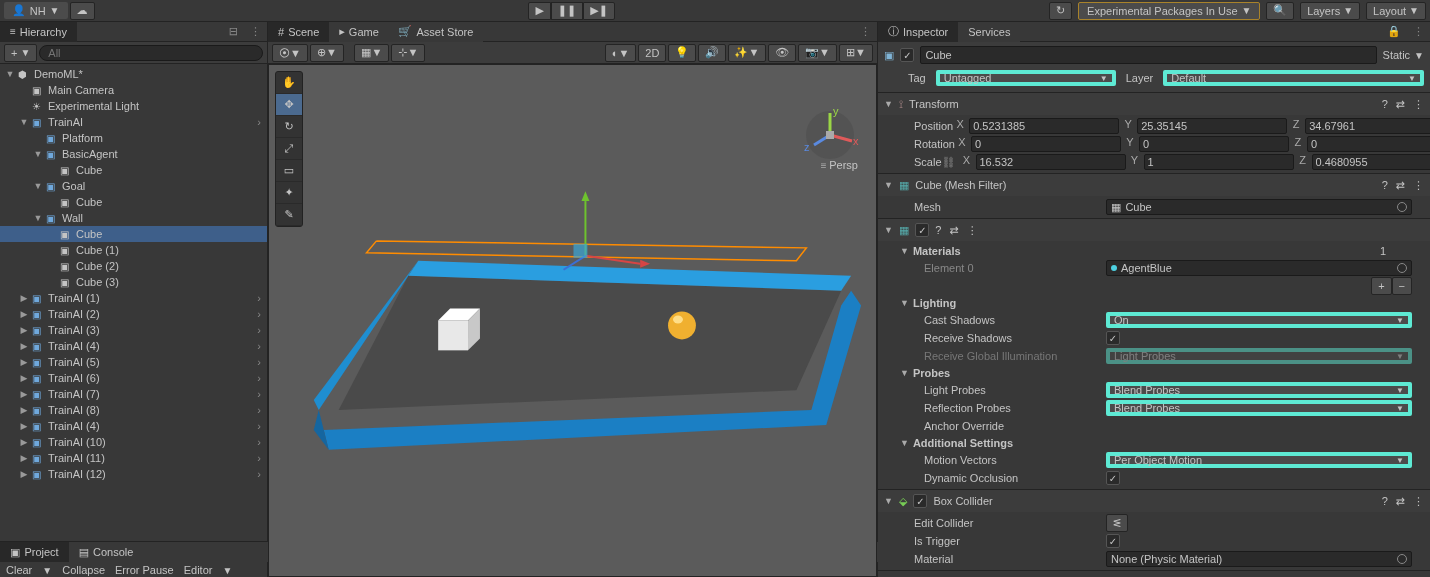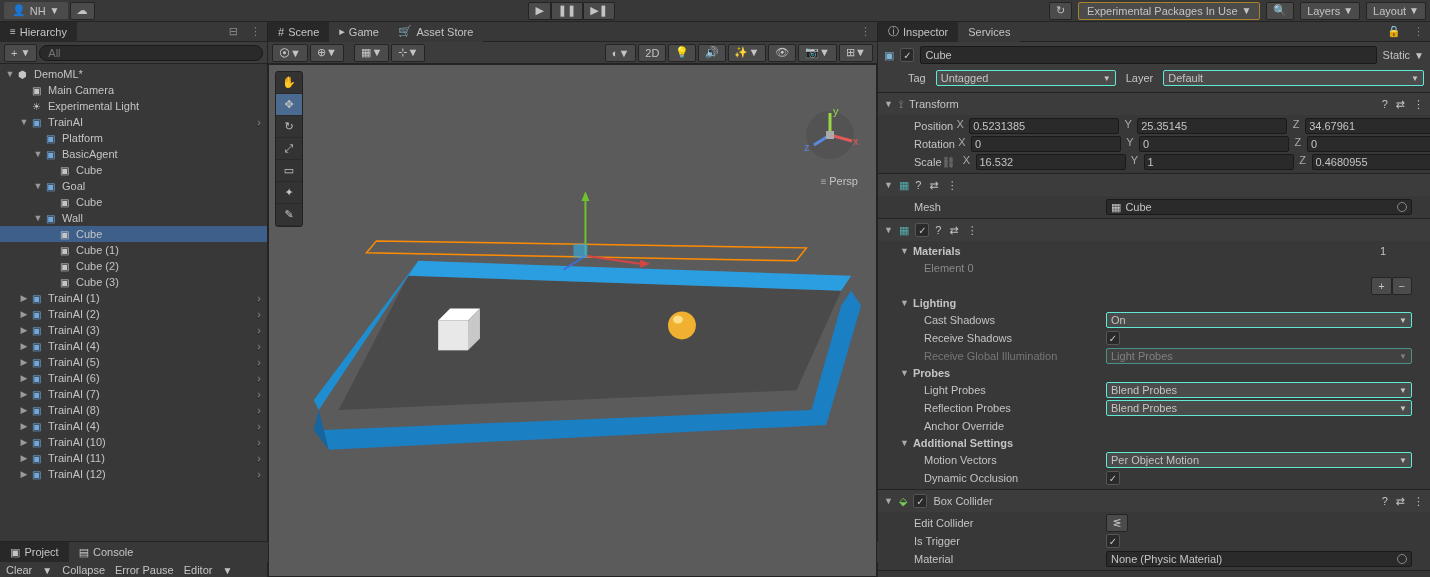--- a/index.html
+++ b/index.html
@@ -29,42 +29,42 @@
 .tree-row .cube-ico{width:14px;font-size:10px}
 .prefab{color:#6fa8dc}
 .prefab .cube-ico{color:#6fa8dc}
 .viewport{flex:1;display:flex;flex-direction:column}
 .view-body{flex:1;background:#383838;position:relative;border:1px solid #232323}
 .scene-3d{width:100%;height:100%;background:#5b5b5b;position:relative;overflow:hidden}
 .tool-palette{position:absolute;top:6px;left:6px;background:#333;border:1px solid #222;border-radius:3px;display:flex;flex-direction:column}
 .tool-palette div{width:26px;height:22px;display:flex;align-items:center;justify-content:center;cursor:pointer;border-bottom:1px solid #2a2a2a}
 .tool-palette div.active{background:#4b6a8f}
 .gizmo{position:absolute;top:40px;right:16px;width:60px;height:60px}
-.persp-label{position:absolute;top:110px;right:18px;font-size:10px;color:#aaa}
+.persp-label{position:absolute;top:94px;right:18px;font-size:10px;color:#aaa}
 .bottom{height:36px;border-top:1px solid #232323;display:flex;flex-direction:column}
 .bottom-tabs{height:20px;display:flex;background:#383838}
 .bottom-tools{height:16px;display:flex;align-items:center;padding:0 6px;gap:10px}
 .bottom-tools .sp{flex:1}
 .inspector{width:553px;border-left:1px solid #232323;overflow-y:auto}
 .insp-body{flex:1;overflow-y:auto}
 .obj-hdr{padding:4px 6px;display:flex;align-items:center;gap:6px;background:#3c3c3c}
 .obj-row2{padding:2px 6px 6px 30px;display:flex;gap:10px;align-items:center;background:#3c3c3c;border-bottom:1px solid #232323}
 .cmp{border-bottom:1px solid #232323}
 .cmp-hdr{height:22px;background:#3c3c3c;display:flex;align-items:center;padding:0 6px;gap:6px;cursor:pointer}
 .cmp-hdr .fold{font-size:9px;color:#aaa}
 .cmp-hdr .name{flex:1;font-weight:normal}
 .cmp-hdr .ctx{display:flex;gap:8px;color:#888}
 .cmp-body{padding:2px 12px}
 .prop{display:flex;align-items:center;height:18px;padding:0 6px}
 .prop .lbl{width:210px;padding-left:18px;color:#c4c4c4}
 .prop .lbl.sub{padding-left:28px}
 .xyz{display:flex;gap:2px;flex:1}
 .xyz .axis{width:14px;text-align:center;color:#aaa}
 .xyz input{flex:1;background:#2a2a2a;border:1px solid #1a1a1a;color:#c4c4c4;padding:1px 3px;height:16px;border-radius:2px;min-width:0}
-.dropdown{flex:1;background:#4b4b4b;border:1px solid #5eead4;padding:1px 4px;height:16px;border-radius:2px;display:flex;align-items:center;justify-content:space-between}
+.dropdown{flex:1;background:#4b4b4b;border:4px solid #5eead4;padding:1px 4px;height:16px;border-radius:2px;display:flex;align-items:center;justify-content:space-between}
 .dropdown .arr{font-size:8px}
 .obj-field{flex:1;background:#2a2a2a;border:1px solid #1a1a1a;padding:1px 4px;height:16px;border-radius:2px;display:flex;align-items:center;gap:4px}
 .obj-field .dot{width:6px;height:6px;background:#4dd0e1;border-radius:50%}
 .obj-field .circ{margin-left:auto;width:10px;height:10px;border:1px solid #888;border-radius:50%}
 .chk{width:14px;height:14px;background:#2a2a2a;border:1px solid #555;border-radius:2px;display:flex;align-items:center;justify-content:center;font-size:10px}
 .section-hdr{padding:2px 6px 2px 10px;display:flex;align-items:center;gap:4px}
 .section-hdr .fold{font-size:9px;color:#aaa}
 .section-hdr .name{font-weight:bold}
 .search{background:#2a2a2a;border:1px solid #1a1a1a;border-radius:10px;height:16px;flex:1;padding:0 8px}
 .static-row{margin-left:auto;display:flex;align-items:center;gap:4px}
@@ -482,20 +482,21 @@
                 <input value="0.4680955" style="">
               </div>
             </div>
         </div>
       </div>
 
       <div class="cmp">
         <div class="cmp-hdr">
           <span class="fold">▼</span>
             <span style="color:#5aa">▦</span>
+          <span class="name">Cube (Mesh Filter)</span>
           <div class="ctx">
               <span>?</span>
               <span>⇄</span>
               <span>⋮</span>
             </div>
         </div>
         <div class="cmp-body">
           <div class="prop">
               <span class="lbl">Mesh</span>
             <div class="obj-field">
@@ -519,20 +520,25 @@
             </div>
         </div>
         <div class="cmp-body">
           <div class="section-hdr">
               <span class="fold">▼</span>
               <span class="name">Materials</span>
               <span style="margin-left:auto;padding-right:26px">1</span>
             </div>
           <div class="prop">
               <span class="lbl sub" style="color:#888">Element 0</span>
+            <div class="obj-field">
+                <span class="dot"></span>
+                <span>AgentBlue</span>
+                <span class="circ"></span>
+              </div>
             </div>
           <div class="prop">
               <span style="flex:1"></span>
               <span class="tbtn solo">+</span>
               <span class="tbtn solo">−</span>
             </div>
 
           <div class="section-hdr">
               <span class="fold">▼</span>
               <span class="name">Lighting</span>

